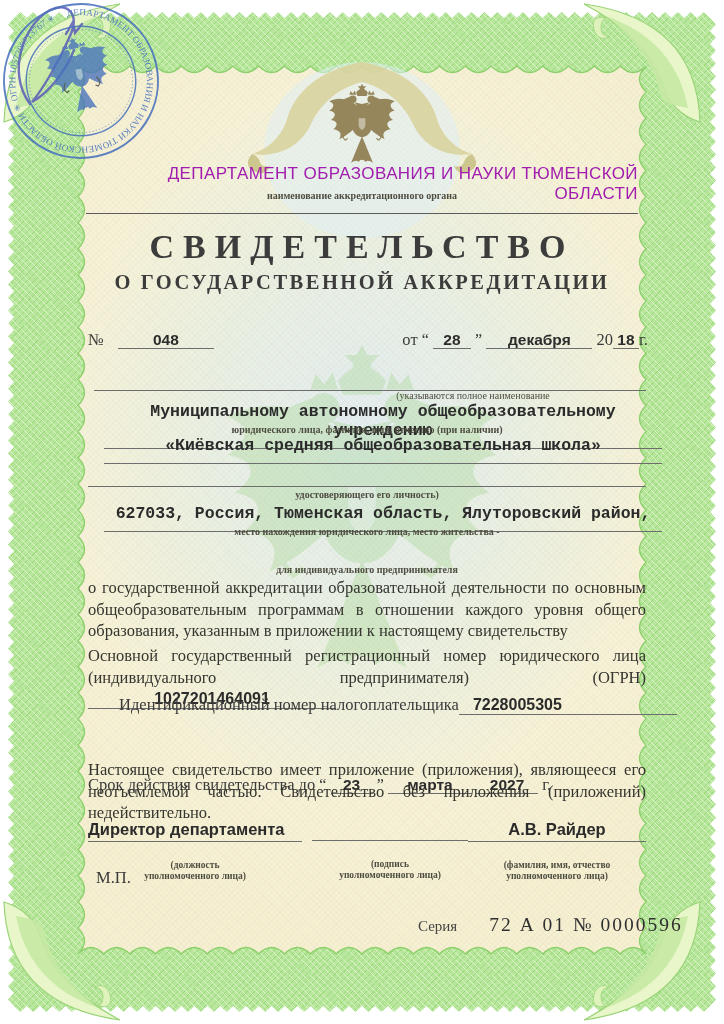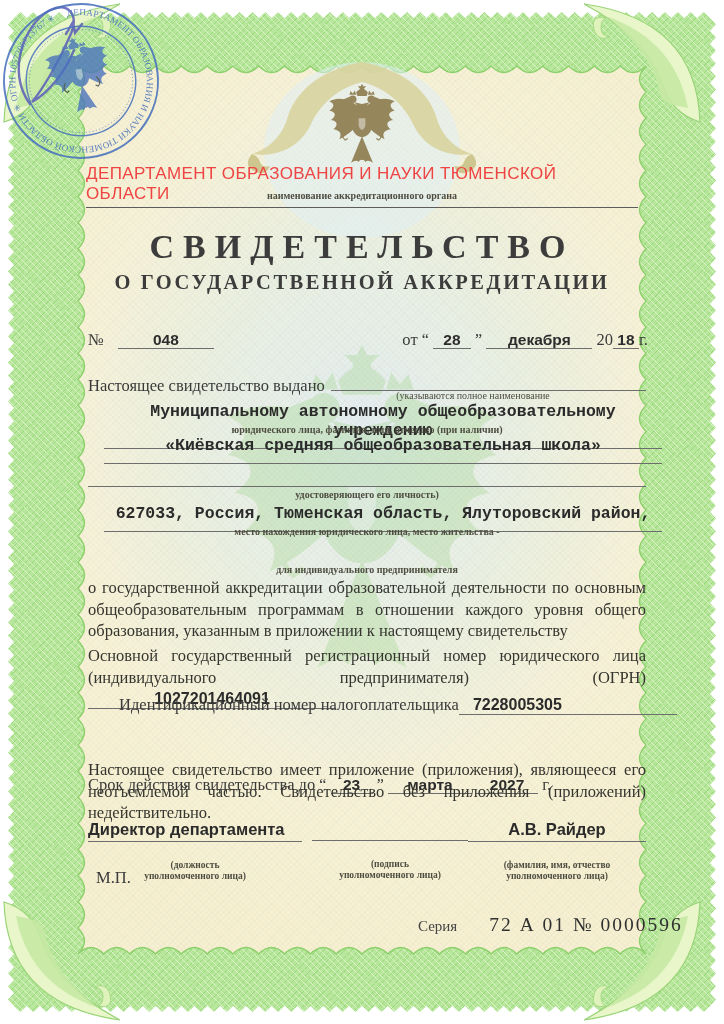--- a/index.html
+++ b/index.html
@@ -13,23 +13,23 @@
       repeating-linear-gradient(45deg, rgba(205,120,145,.05) 0 1px, transparent 1px 4px),
       repeating-linear-gradient(-45deg, rgba(110,180,190,.06) 0 1px, transparent 1px 4px),
       radial-gradient(ellipse 62% 52% at 50% 43%, #e3edf0 0%, #eaf0e1 38%, #f7f2d6 70%, #f6f0d0 100%);
   }
 
   svg.overlay{position:absolute;left:0;top:0;}
 
   .abs{position:absolute;}
 
   
-  .org-name{left:86px;top:164px;width:552px;text-align:left;
+  .org-name{left:86px;top:164px;width:552px;text-align:right;
     font-family:"Liberation Sans",sans-serif;font-size:17px;letter-spacing:.4px;
-    color:#ef4444;border-bottom:1.6px solid #5c5c5c;padding-bottom:3px;}
+    color:#a21caf;border-bottom:1.6px solid #5c5c5c;padding-bottom:9px;}
   .org-caption{left:86px;top:190px;width:552px;text-align:center;
     font-size:10px;font-weight:bold;color:#4e4d41;}
 
   .cert-title{left:62px;top:228px;width:600px;text-align:center;
     font-size:34px;font-weight:bold;letter-spacing:9px;color:#3c3c3c;}
   .cert-subtitle{left:62px;top:271px;width:600px;text-align:center;
     font-size:20.5px;font-weight:bold;letter-spacing:2.5px;color:#3c3c3c;}
 
   .serif{font-family:"Liberation Serif",serif;}
   .fill{display:inline-block;border-bottom:1.4px solid #6d6d6d;text-align:center;
@@ -159,21 +159,20 @@
       <span class="serif">от</span>
       <span class="q">“</span>
       <span class="fill" style="width:38px;">28</span>
       <span class="q">”</span>
       <span class="fill" style="width:106px;">декабря</span>
       <span class="serif">20</span><span class="fill" style="width:26px;">18</span><span class="serif">г.</span>
     </span>
   </div>
 
   <div class="abs issued-row">
-    <span>Настоящее свидетельство выдано</span>
     <span class="issued-line"></span>
   </div>
   <div class="abs issued-caption">(указываются полное наименование</div>
 
   <div class="abs vline" style="top:402px;">Муниципальному автономному общеобразовательному учреждению</div>
   <div class="abs vcap" style="top:424px;">юридического лица, фамилия, имя, отчество (при наличии)</div>
 
   <div class="abs vline" style="top:436px;">«Киёвская средняя общеобразовательная школа»</div>
 
   <div class="abs" style="left:88px;top:466px;width:558px;height:20px;border-bottom:1.4px solid #6d6d6d;"></div>

